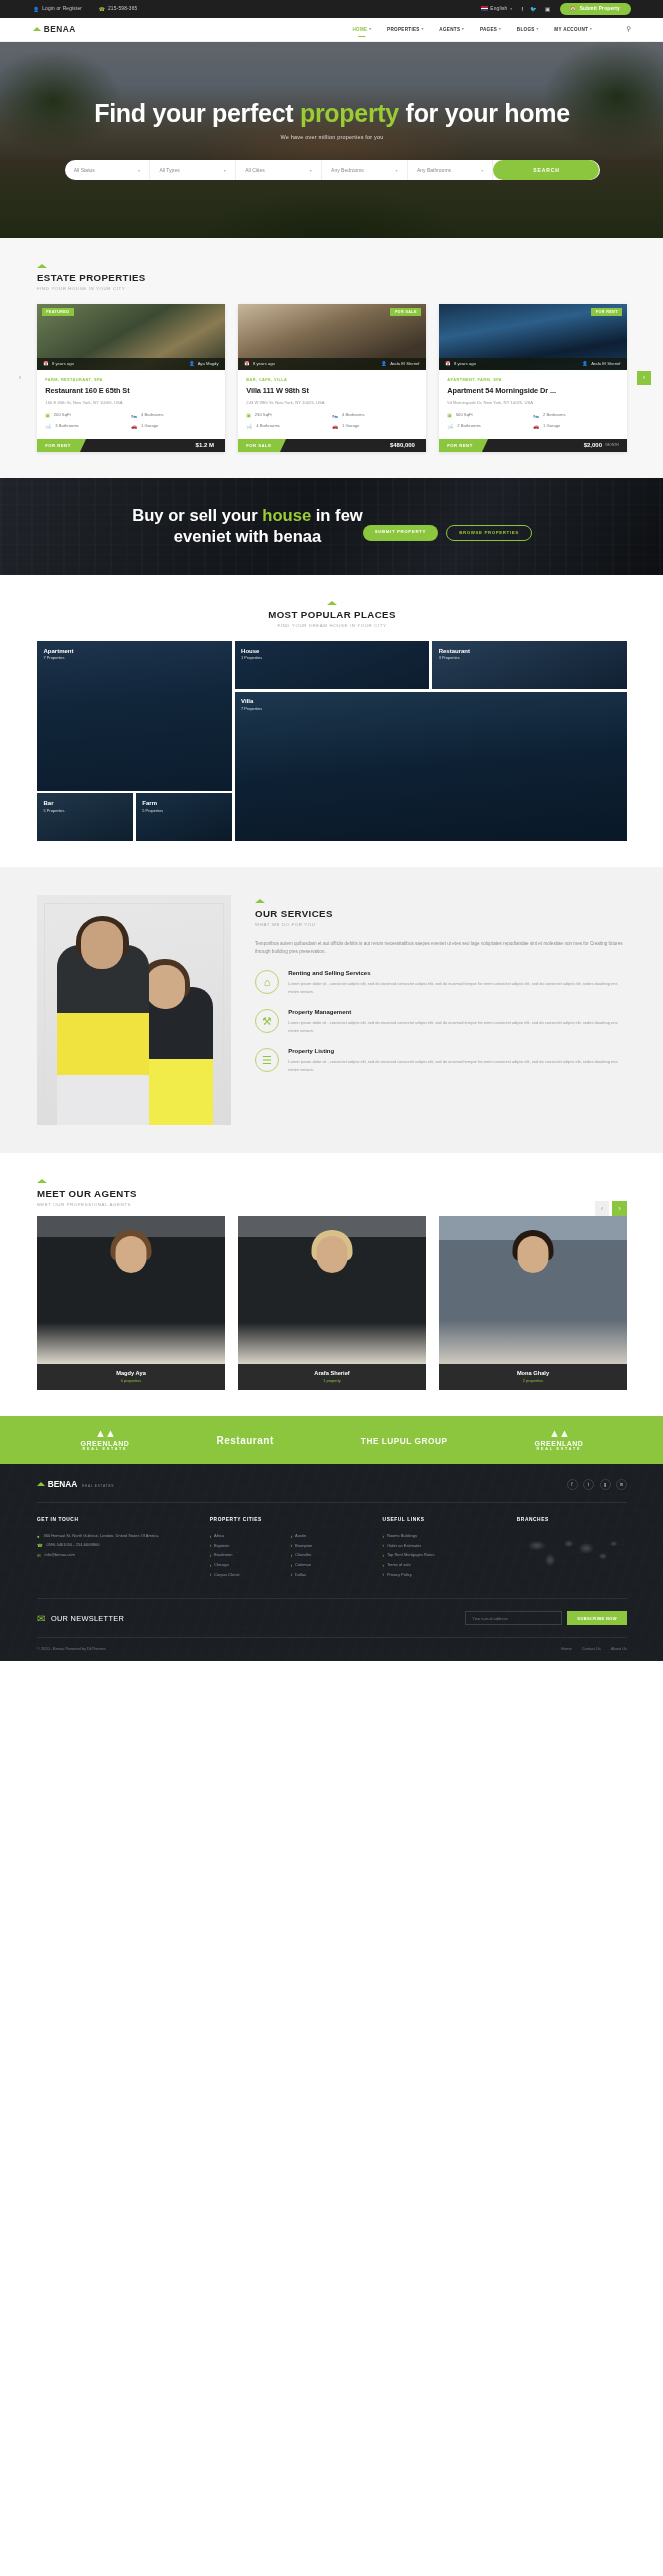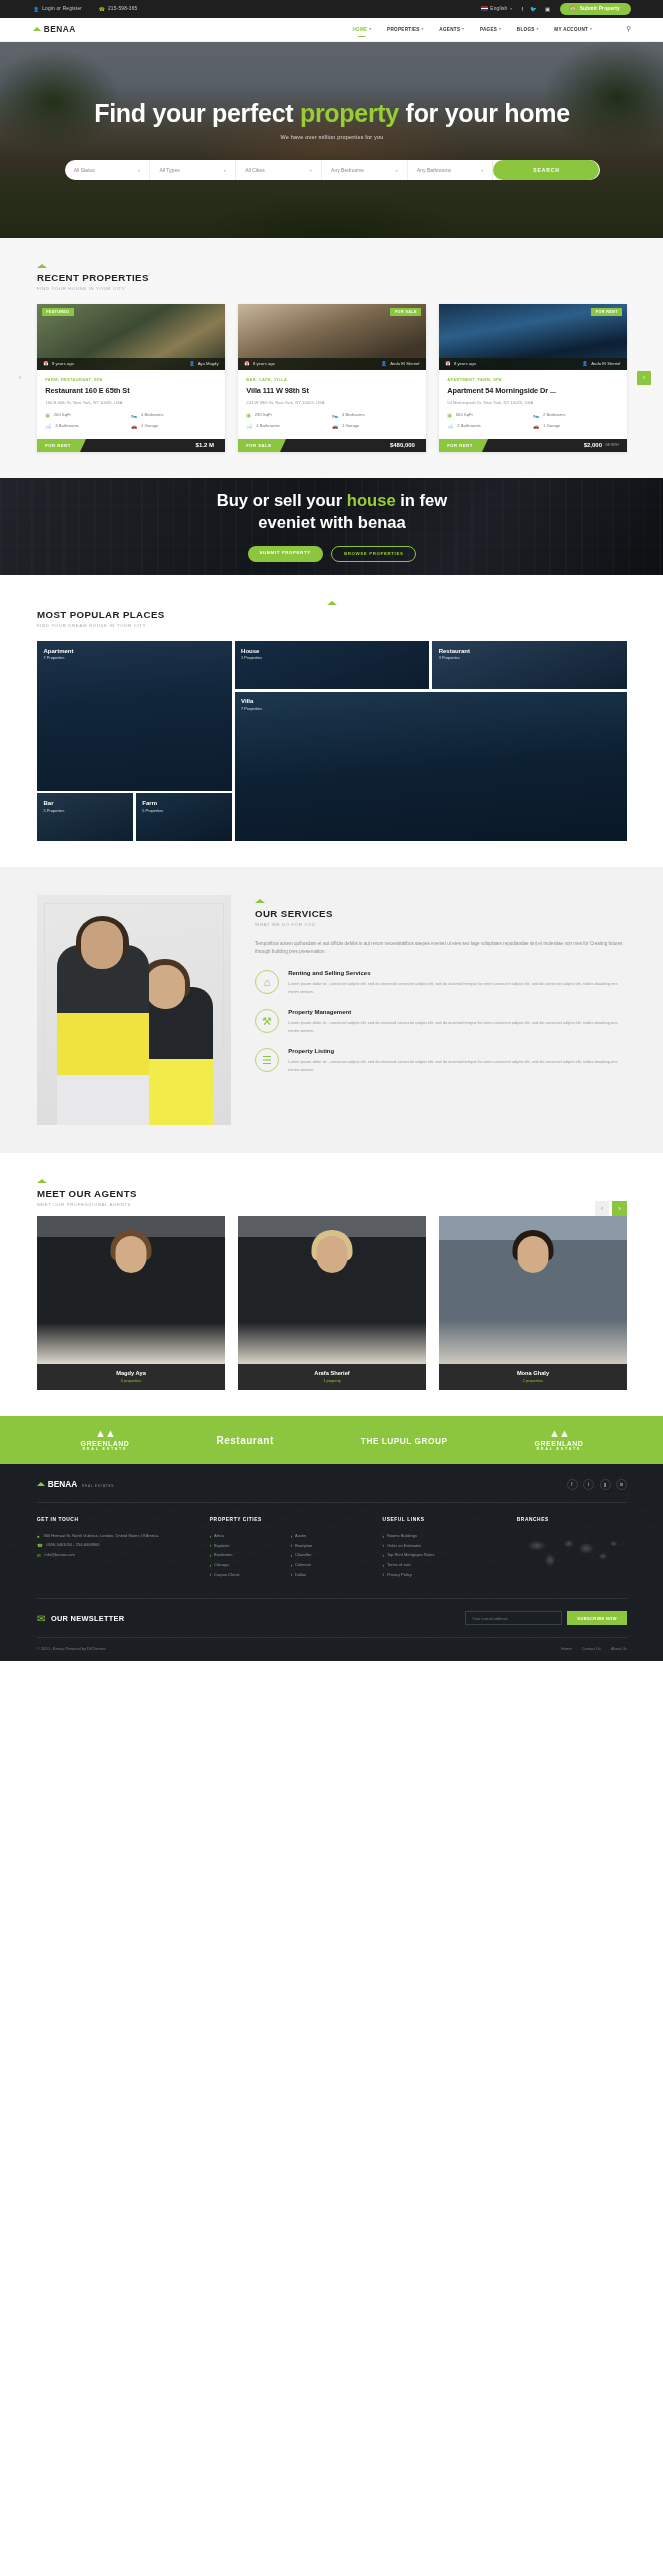--- a/index.html
+++ b/index.html
@@ -77,21 +77,21 @@
   .sf .cv { font-size:4.1px; color:#bbb; }
   .sbtn {
     width:106px; height:100%; background:#8cc63f; color:#fff; display:flex;
     align-items:center; justify-content:center; font-size:5px; font-weight:bold;
     letter-spacing:0.9px; border-radius:10px;
   }
 
   
   .sec { padding:26px 0; }
   .sec-head { margin-bottom:13px; }
-  .sec-head.ctr { }
+  .sec-head.ctr { text-align:center; }
   .roof-ic {
     width:0;height:0;border-left:5.5px solid transparent;border-right:5.5px solid transparent;
     border-bottom:4.6px solid #8cc63f; margin-bottom:4.6px;
   }
   .sec-head.ctr .roof-ic { margin:0 auto 4.6px; }
   .sec-title { font-size:9.7px; font-weight:bold; color:#222; letter-spacing:0.4px; }
   .sec-sub { font-size:4.4px; color:#aaa; letter-spacing:0.6px; margin-top:2.8px; }
 
   
   .grey-bg { background:#f7f7f7; }
@@ -135,21 +135,21 @@
   .cf-r .per { font-size:3.3px; color:#aaa; font-weight:normal; }
   .arw {
     position:absolute; top:50%; transform:translateY(-50%); width:14px; height:14px;
     display:flex; align-items:center; justify-content:center; font-size:6.5px;
   }
   .arw.l { left:-24px; background:#f7f7f7; color:#999; }
   .arw.r { right:-24px; background:#8cc63f; color:#fff; }
 
   
   .cta {
-    height:97px; position:relative; display:flex; flex-direction:column;
+    height:97px; position:relative; display:flex; flex-direction:row;
     align-items:center; justify-content:center;
     background:linear-gradient(120deg,#20242a,#121519 45%,#1c2026 70%,#0d0f12);
   }
   .cta:before{content:'';position:absolute;inset:0;opacity:.30;
     background:repeating-linear-gradient(90deg,rgba(255,255,255,.07) 0 1.8px,transparent 1.8px 15.7px),
                repeating-linear-gradient(0deg,rgba(255,255,255,.05) 0 0.9px,transparent 0.9px 10px);}
   .cta-h { position:relative; z-index:2; font-size:16.6px; color:#fff; font-weight:bold; text-align:center; line-height:1.28; }
   .cta-h .hl { color:#9acd32; }
   .cta-btns { position:relative; z-index:2; margin-top:13px; display:flex; gap:8.3px; }
   .btn-fill { background:#8cc63f; color:#fff; font-size:4.4px; font-weight:bold; letter-spacing:0.6px; padding:4.6px 12px; border-radius:13px; }
@@ -249,21 +249,21 @@
   .f-map { height:39px; opacity:.25;
     background:radial-gradient(ellipse 14.8px 8.3px at 18% 35%,#cfd3d8,transparent 60%),
                radial-gradient(ellipse 9.2px 11px at 30% 72%,#cfd3d8,transparent 60%),
                radial-gradient(ellipse 8.3px 6.5px at 47% 30%,#cfd3d8,transparent 60%),
                radial-gradient(ellipse 13px 9.2px at 63% 42%,#cfd3d8,transparent 60%),
                radial-gradient(ellipse 7.4px 5.5px at 78% 62%,#cfd3d8,transparent 60%),
                radial-gradient(ellipse 6.5px 4.6px at 88% 30%,#cfd3d8,transparent 60%); }
   .f-news { border-top:0.9px solid #2d3239; border-bottom:0.9px solid #2d3239; padding:12px 0; display:flex; align-items:center; }
   .nw-l { display:flex; align-items:center; gap:5.5px; }
   .nw-ic { color:#8cc63f; font-size:10px; }
-  .nw-t { font-size:7.4px; color:#fff; font-weight:bold; letter-spacing:0.3px; }
+  .nw-t { font-size:7.4px; color:#fff; font-weight:normal; letter-spacing:0.3px; }
   .nw-r { margin-left:auto; display:flex; gap:5.5px; align-items:center; }
   .nw-in { width:97px; height:14px; border:0.9px solid #3a4049; background:transparent; color:#6f757d; font-size:4px; padding:0 6.5px; display:flex; align-items:center; }
   .nw-b { background:#8cc63f; color:#fff; font-size:4px; font-weight:bold; letter-spacing:0.4px; padding:0 10px; height:14px; display:flex; align-items:center; }
   .f-bot { display:flex; align-items:center; padding:8.3px 0 10px; font-size:3.9px; color:#777; }
   .f-bot .links { margin-left:auto; display:flex; gap:10px; }
 </style>
 </head>
 <body>
 
 <div class="wrap">
@@ -360,21 +360,21 @@
         <span class="cv">▾</span>
       </div>
       <div class="sbtn">SEARCH</div>
     </div>
   </div>
 
   <div class="grey-bg">
     <div class="sec container">
       <div class="sec-head">
         <div class="roof-ic"></div>
-        <div class="sec-title">RECENT PROPERTIES</div>
+        <div class="sec-title">ESTATE PROPERTIES</div>
         <div class="sec-sub">FIND YOUR HOUSE IN YOUR CITY</div>
       </div>
       <div class="cards">
         <div class="arw l">‹</div>
         <div class="arw r">›</div>
 
         <div class="card">
           <div class="card-img img-a">
             <div class="badge-feat">FEATURED</div>
             <div class="card-meta">

